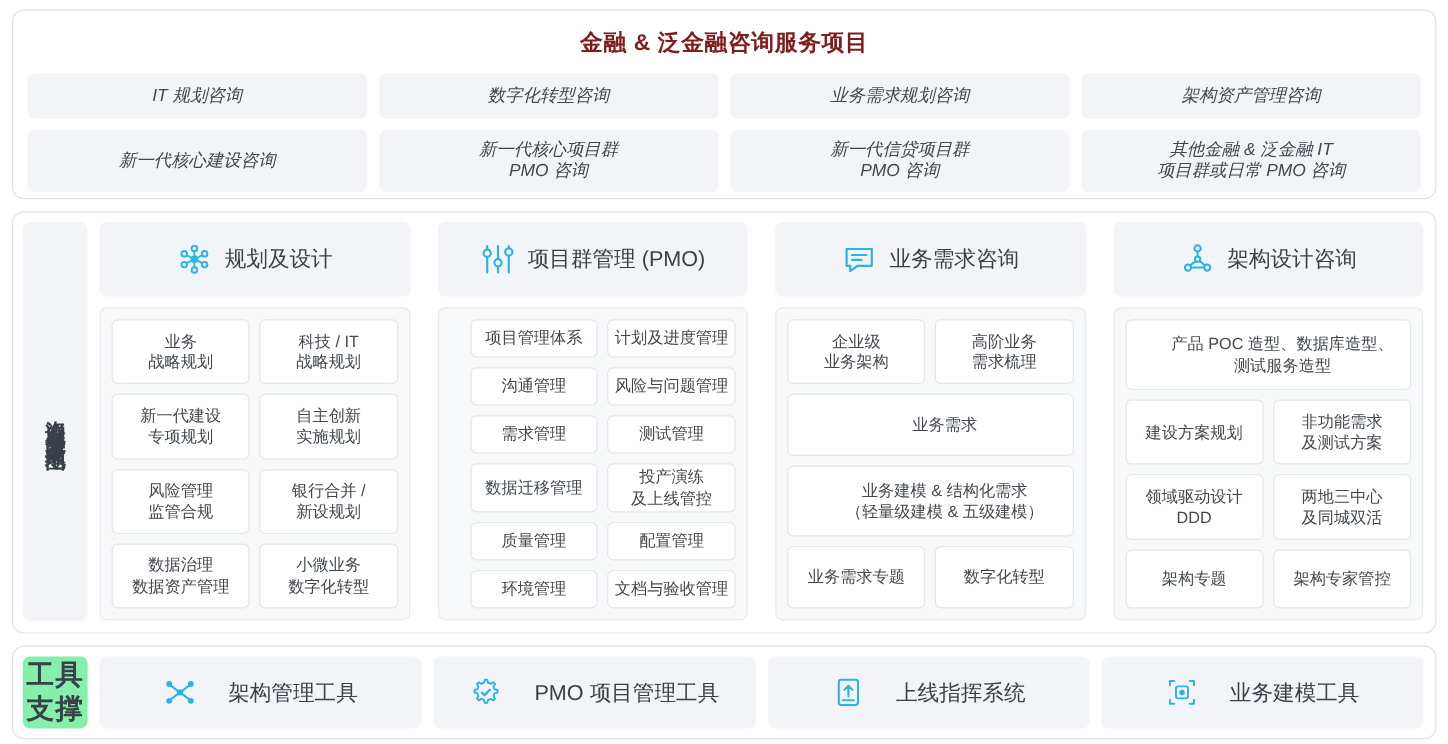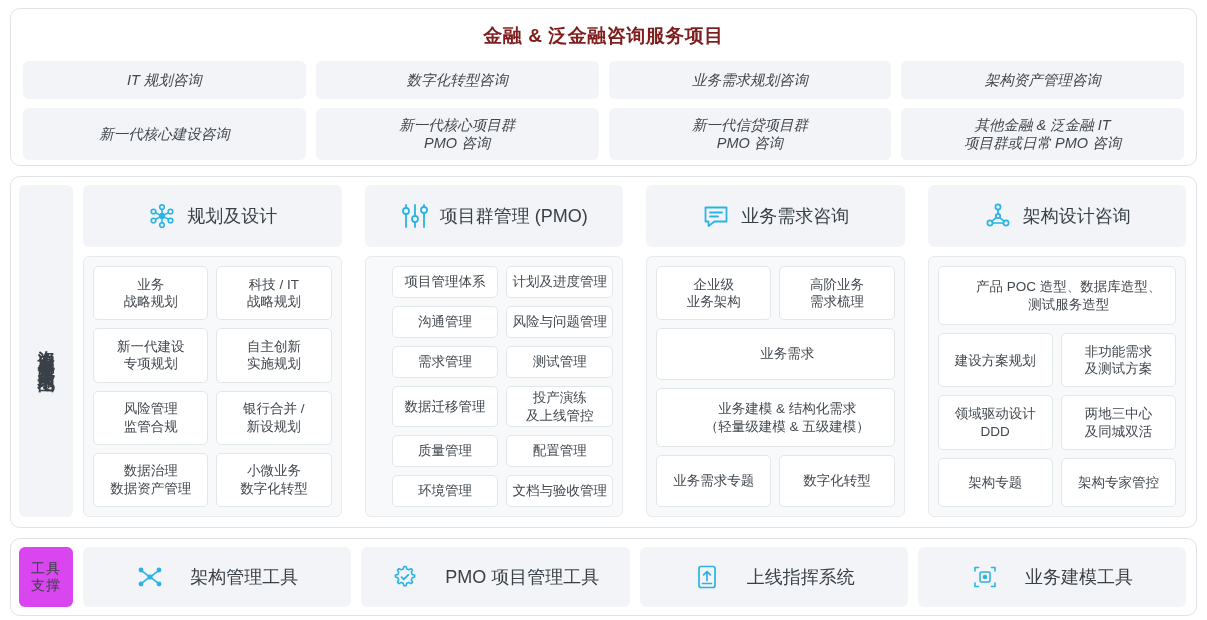--- a/index.html
+++ b/index.html
@@ -160,28 +160,28 @@
     box-sizing: border-box;
     height: 78px;
     display: flex;
     align-items: center;
     padding: 8px 10px 8px 8px;
   }
   .bot-label {
     width: 54px;
     flex: 0 0 54px;
     height: 100%;
-    background: #d946ef;
+    background: #86efac;
     border-radius: 6px;
     display: flex;
     align-items: center;
     justify-content: center;
     margin-right: 10px;
-    font-size: 14px;
-    font-weight: normal;
+    font-size: 23px;
+    font-weight: bold;
     color: #3a4047;
     text-align: center;
     line-height: 1.2;
     letter-spacing: 1px;
   }
   .bot-cells {
     flex: 1;
     display: flex;
     gap: 10px;
     height: 100%;

